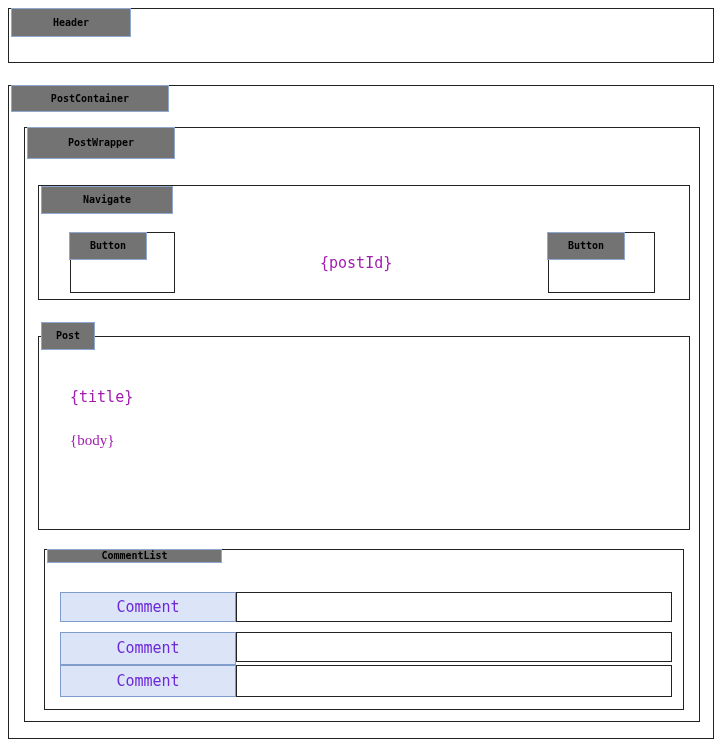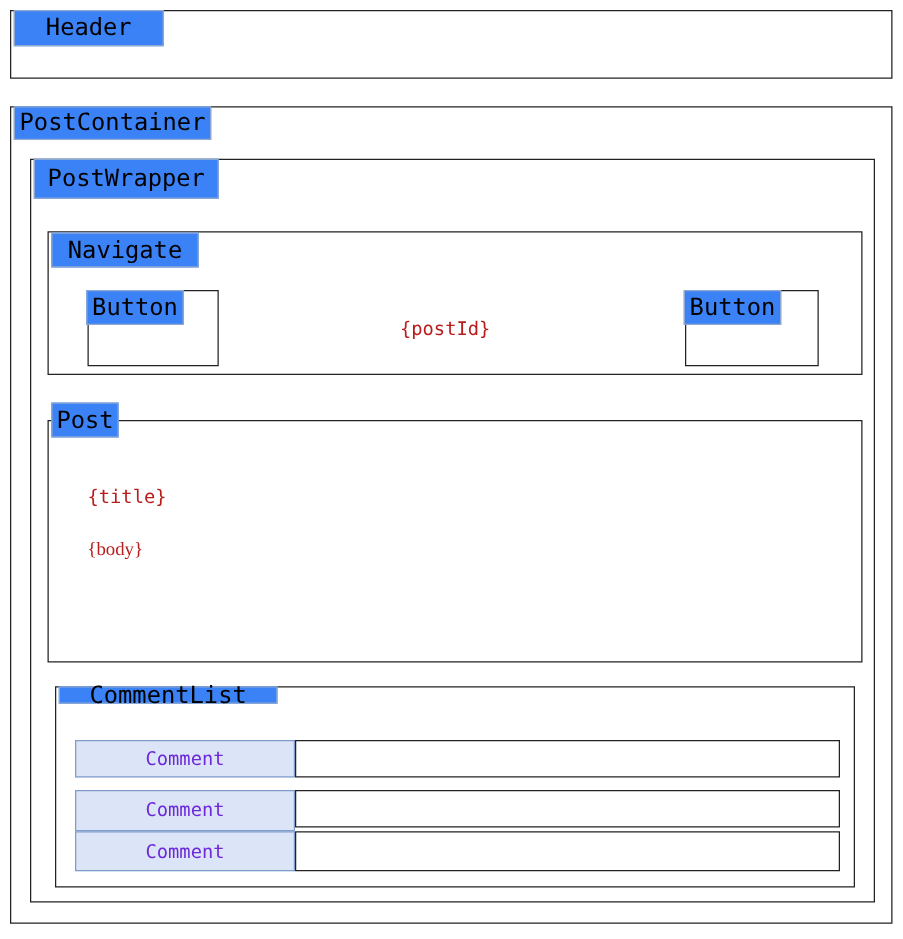--- a/index.html
+++ b/index.html
@@ -20,37 +20,38 @@
     position: absolute;
     box-sizing: border-box;
     background: #ffffff;
     border: 1.5px solid #222222;
   }
 
   
   .tag {
     position: absolute;
     box-sizing: border-box;
-    background: #3b82f6;
+    background: #737373;
     border: 1px solid #8fa8cf;
     color: #000000;
-    font-size: 19px;
+    font-size: 10px;
     line-height: 1;
     display: flex;
     align-items: center;
     justify-content: center;
     white-space: nowrap;
     letter-spacing: 0px;
     z-index: 5;
+    font-weight: bold;
   }
 
   
   .ph {
     position: absolute;
-    color: #b91c1c;
+    color: #a21caf;
     font-size: 15px;
     line-height: 1;
     white-space: nowrap;
     z-index: 2;
   }
 
   
   .cmt-label {
     position: absolute;
     box-sizing: border-box;
@@ -78,21 +79,21 @@
 <div class="box" style="left:8px; top:8px; width:706px; height:55px;"></div>
 <div class="tag" style="left:11px; top:8px; width:120px; height:29px;">Header</div>
 
 <div class="box" style="left:8px; top:85px; width:706px; height:654px;"></div>
 <div class="tag" style="left:11px; top:85px; width:158px; height:27px;">PostContainer</div>
 
 <div class="box" style="left:24px; top:127px; width:676px; height:595px;"></div>
 <div class="tag" style="left:27px; top:127px; width:148px; height:32px;">PostWrapper</div>
 
 <div class="box" style="left:38px; top:185px; width:652px; height:115px;"></div>
-<div class="tag" style="left:41px; top:186px; width:118px; height:28px;text-align:center;">Navigate</div>
+<div class="tag" style="left:41px; top:186px; width:132px; height:28px;text-align:center;">Navigate</div>
 
 <div class="box" style="left:70px; top:232px; width:105px; height:61px;"></div>
 <div class="tag" style="left:69px; top:232px; width:78px; height:28px;">Button</div>
 
 <div class="ph" style="left:320px; top:256px;">{postId}</div>
 
 <div class="box" style="left:548px; top:232px; width:107px; height:61px;"></div>
 <div class="tag" style="left:547px; top:232px; width:78px; height:28px;">Button</div>
 
 <div class="box" style="left:38px; top:336px; width:652px; height:194px;"></div>

